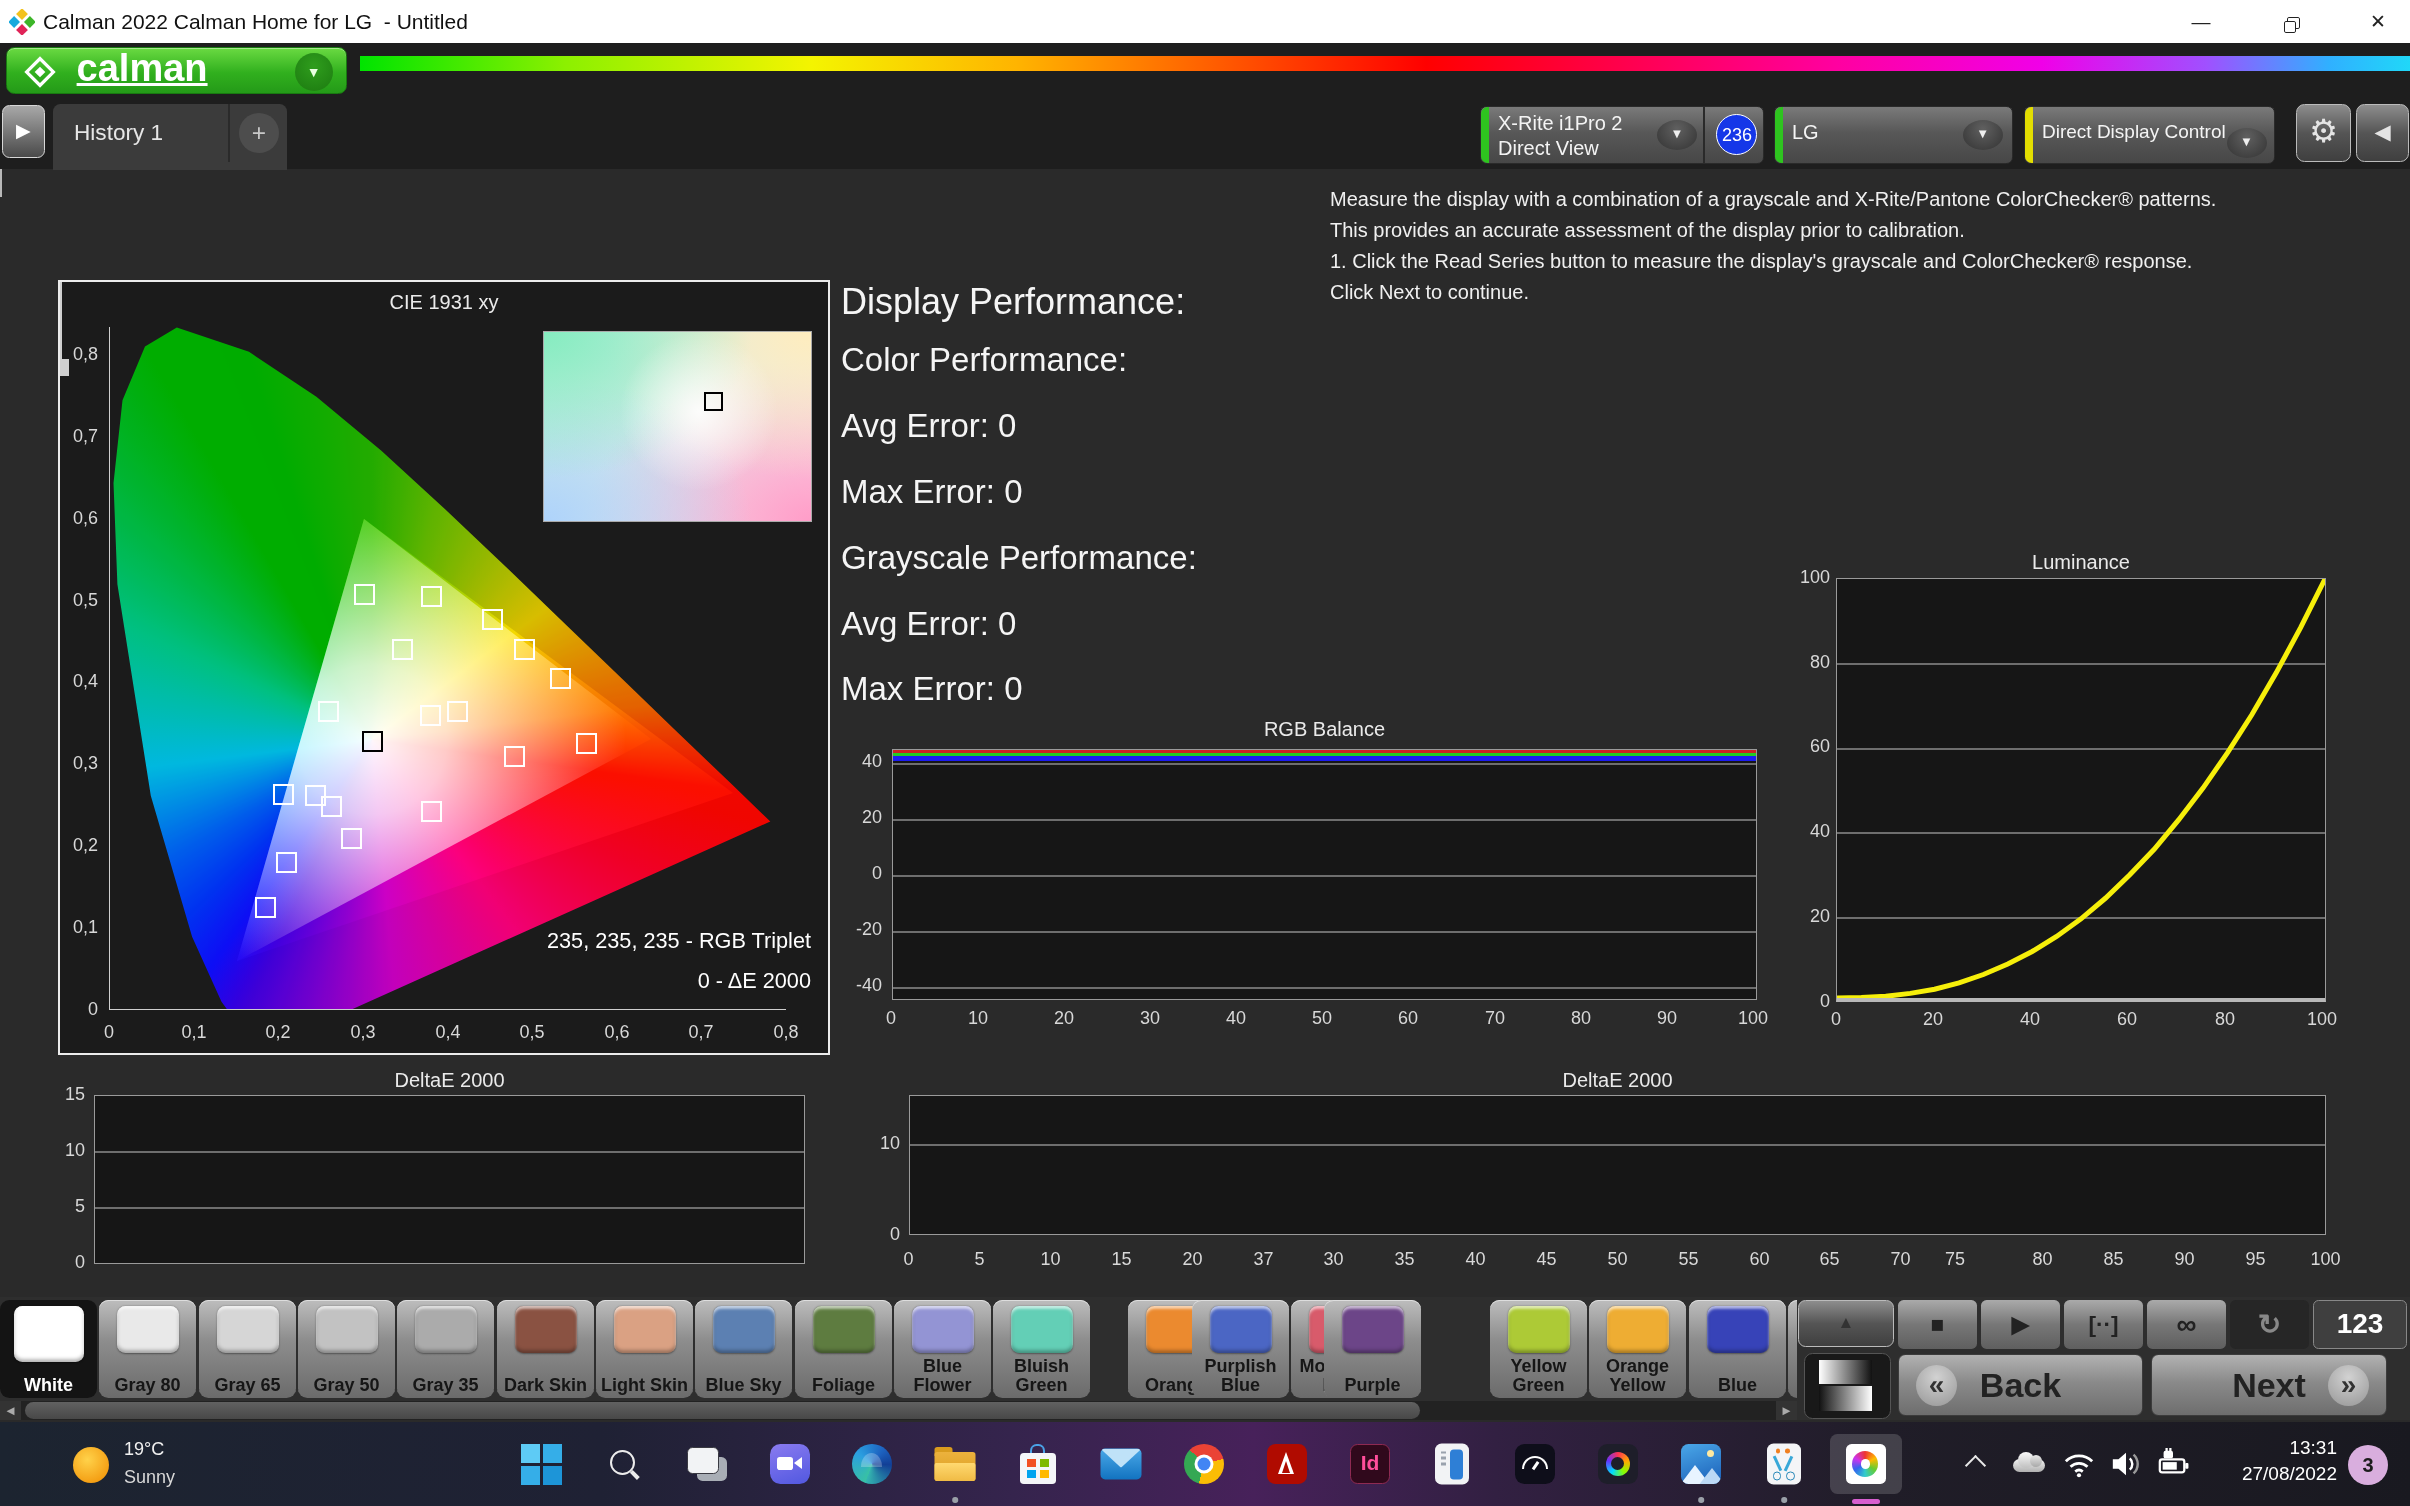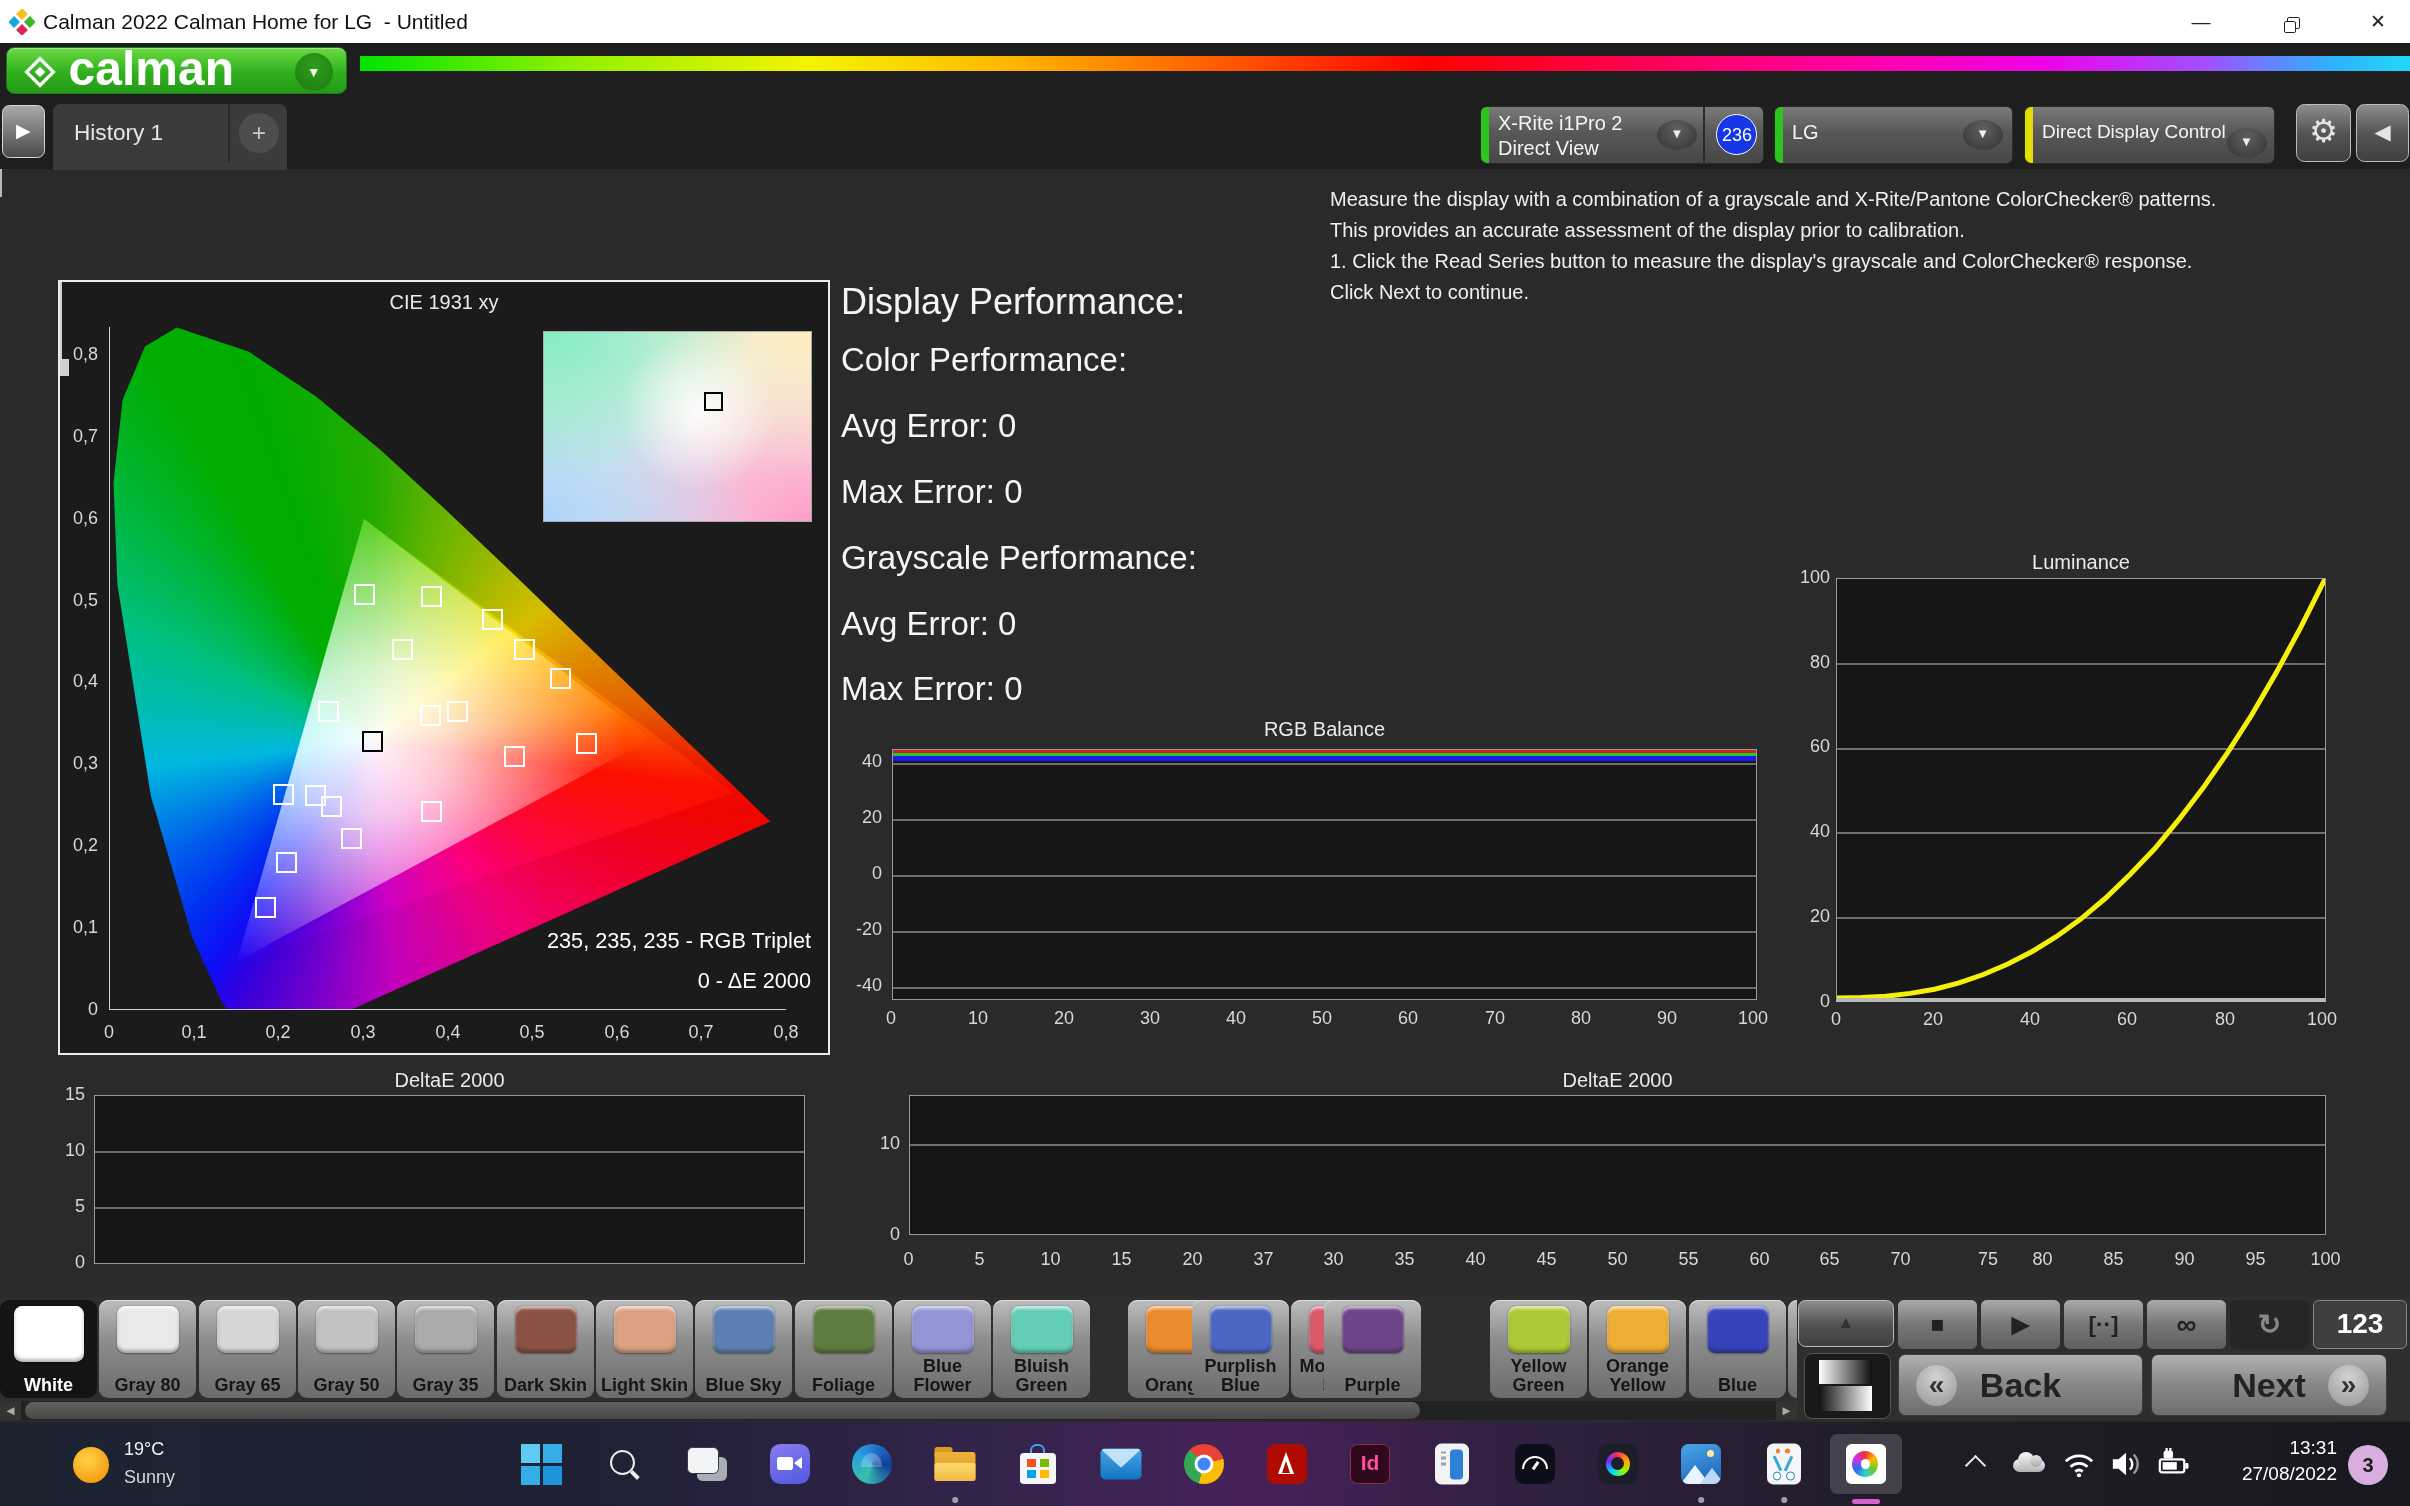--- a/index.html
+++ b/index.html
@@ -5,21 +5,21 @@
   html,body{margin:0;padding:0;background:#000;}
   .screen{position:relative;width:2411px;height:1507px;overflow:hidden;background:#2a2a2a;font-family:"Liberation Sans",sans-serif;-webkit-font-smoothing:antialiased;}
   .abs{position:absolute;}
   
   .titlebar{position:absolute;left:0;top:0;width:2411px;height:43px;background:#ffffff;}
   .titlebar .title{position:absolute;left:43px;top:0;line-height:43px;font-size:21px;color:#111;white-space:pre;}
   .wc{position:absolute;top:7.5px;width:56px;height:28px;text-align:center;line-height:28px;color:#222;font-size:19px;}
   
   .topdark{position:absolute;left:0;top:43px;width:2411px;height:126px;background:#1e1e1e;}
   .calman-btn{position:absolute;left:5.6px;top:47px;width:339px;height:45px;border-radius:8.5px;background:linear-gradient(180deg,#6ada42,#31b01e 55%,#249a18);border:0.9px solid #187a10;box-shadow:inset 0 0.9px 0 rgba(255,255,255,.4);}
-  .calman-btn .bname{position:absolute;left:62px;top:-1.9px;font-size:48px;font-weight:bold;color:#fff;line-height:45px;}
+  .calman-btn .bname{position:absolute;left:70px;top:-1.9px;font-size:38px;font-weight:bold;color:#fff;line-height:45px;text-decoration:underline;}
   .calman-dd{position:absolute;left:288px;top:4.7px;width:38px;height:38px;border-radius:50%;background:radial-gradient(circle at 50% 35%,#2f9d1d,#1c7a10);color:#eaffe2;text-align:center;line-height:38px;font-size:14px;}
   .spectrum{position:absolute;left:360px;top:56px;width:2051px;height:15px;background:linear-gradient(90deg,#00e400 0%,#8cf000 10%,#f4f400 22%,#ffb400 32%,#ff5a00 42%,#ff0000 52%,#ff0050 62%,#ff00a0 72%,#f000e8 82%,#a050ff 90%,#30b0ff 96%,#20d8f8 100%);}
   .playtab{position:absolute;left:1.9px;top:105px;width:43px;height:53px;border-radius:7.5px;background:linear-gradient(180deg,#a8a8a8,#4a4a4a);border:1.9px solid #d8d8d8;box-sizing:border-box;color:#fff;text-align:center;line-height:49px;font-size:19px;}
   .histtab{position:absolute;left:53px;top:104px;width:234px;height:66px;border-radius:7.5px 7.5px 0 0;background:#3b3b3b;}
   .histtab .hlabel{position:absolute;left:21px;top:0;line-height:58px;font-size:22.6px;color:#e6e6e6;}
   .histtab .hdiv{position:absolute;left:175px;top:0;width:1.9px;height:58px;background:#2a2a2a;}
   .histtab .plus{position:absolute;left:186px;top:9.4px;width:40px;height:40px;border-radius:50%;background:#4d4d4d;color:#c8c8c8;font-size:24.5px;text-align:center;line-height:40px;}
   .dd{position:absolute;top:106px;height:56px;background:linear-gradient(180deg,#7a7a7a,#585858 45%,#474747);border-radius:6.6px;border:0.9px solid #2a2a2a;}
   .dd-stripe{position:absolute;left:0;top:0;width:7.5px;height:100%;border-radius:6.6px 0 0 6.6px;}
   .dd-l1{position:absolute;left:17px;top:4.7px;font-size:20px;color:#f4f4f4;}
@@ -589,21 +589,21 @@
     <div class="tlabel" style="left: 1591px; top: 1249px; width: 53px; text-align: center;">50</div>
     <div style="left: 1687px; top: 1236px; width: 1.9px; height: 9.4px; background: rgb(184, 184, 184);"></div>
     <div class="tlabel" style="left: 1662px; top: 1249px; width: 53px; text-align: center;">55</div>
     <div style="left: 1758px; top: 1236px; width: 1.9px; height: 9.4px; background: rgb(184, 184, 184);"></div>
     <div class="tlabel" style="left: 1733px; top: 1249px; width: 53px; text-align: center;">60</div>
     <div style="left: 1829px; top: 1236px; width: 1.9px; height: 9.4px; background: rgb(184, 184, 184);"></div>
     <div class="tlabel" style="left: 1803px; top: 1249px; width: 53px; text-align: center;">65</div>
     <div style="left: 1900px; top: 1236px; width: 1.9px; height: 9.4px; background: rgb(184, 184, 184);"></div>
     <div class="tlabel" style="left: 1874px; top: 1249px; width: 53px; text-align: center;">70</div>
     <div style="left: 1971px; top: 1236px; width: 1.9px; height: 9.4px; background: rgb(184, 184, 184);"></div>
-    <div class="tlabel" style="left: 1945px; top: 1249px; width: 53px; text-align: right;">75</div>
+    <div class="tlabel" style="left: 1945px; top: 1249px; width: 53px; text-align: left;">75</div>
     <div style="left: 2041px; top: 1236px; width: 1.9px; height: 9.4px; background: rgb(184, 184, 184);"></div>
     <div class="tlabel" style="left: 2016px; top: 1249px; width: 53px; text-align: center;">80</div>
     <div style="left: 2112px; top: 1236px; width: 1.9px; height: 9.4px; background: rgb(184, 184, 184);"></div>
     <div class="tlabel" style="left: 2087px; top: 1249px; width: 53px; text-align: center;">85</div>
     <div style="left: 2183px; top: 1236px; width: 1.9px; height: 9.4px; background: rgb(184, 184, 184);"></div>
     <div class="tlabel" style="left: 2158px; top: 1249px; width: 53px; text-align: center;">90</div>
     <div style="left: 2254px; top: 1236px; width: 1.9px; height: 9.4px; background: rgb(184, 184, 184);"></div>
     <div class="tlabel" style="left: 2229px; top: 1249px; width: 53px; text-align: center;">95</div>
     <div style="left: 2325px; top: 1236px; width: 1.9px; height: 9.4px; background: rgb(184, 184, 184);"></div>
     <div class="tlabel" style="left: 2299px; top: 1249px; width: 53px; text-align: center;">100</div>

